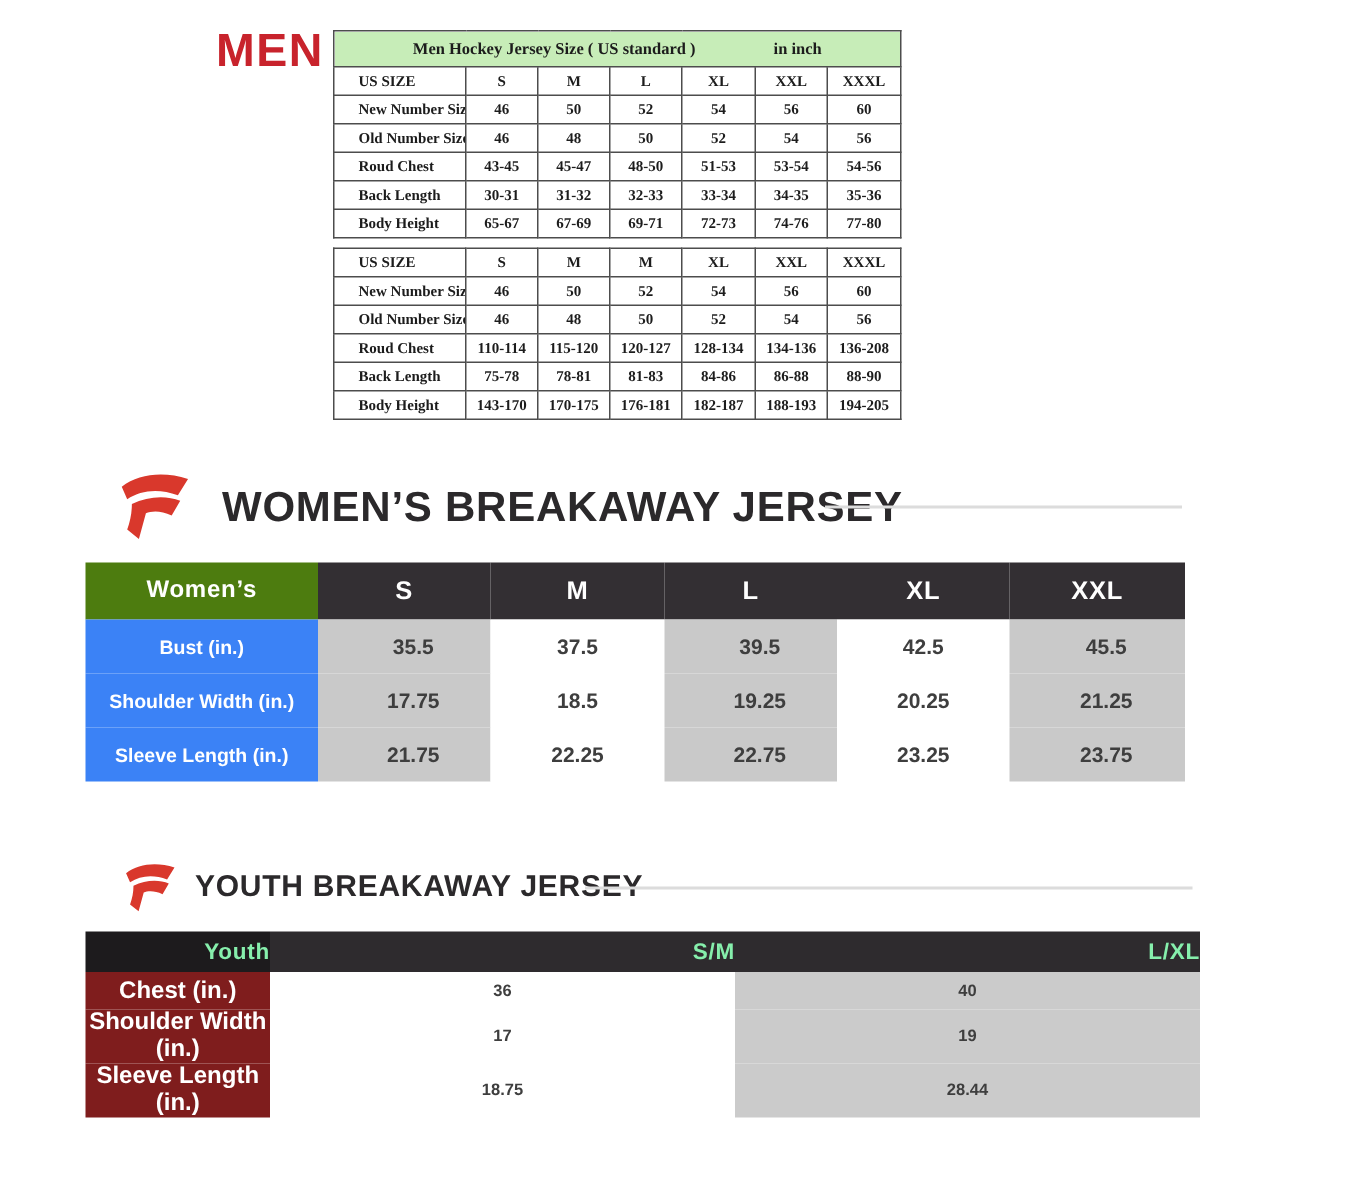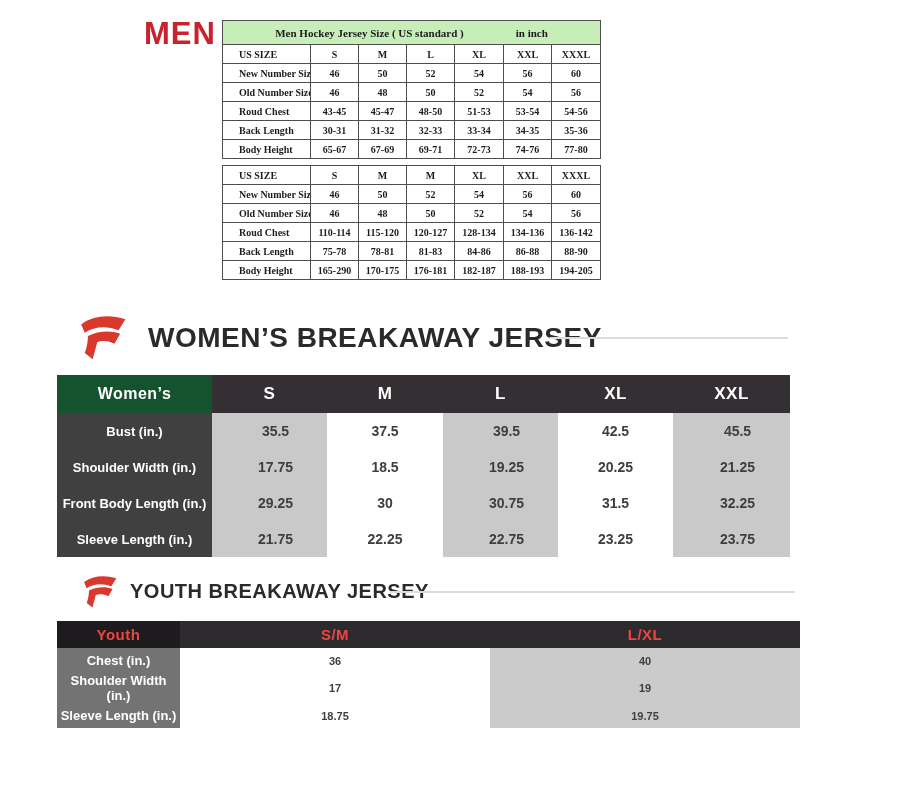--- a/index.html
+++ b/index.html
@@ -37,38 +37,38 @@
 
   
   table.w-table {
     position:absolute; left:57px; top:375px; width:733px;
     border-collapse:collapse; table-layout:fixed;
   }
   .w-table th, .w-table td { text-align:center; vertical-align:middle; }
   .w-table thead th {
     background:#332f33; color:#fff; font-size:17px; font-weight:700; height:38px; letter-spacing:0.5px;
   }
-  .w-table thead th.corner { background:#14532d; font-size:16px; }
+  .w-table thead th.corner { background:#4d7c0f; font-size:16px; }
   .w-table tbody td { height:36px; font-size:14px; font-weight:700; color:#3e3e3e; }
-  .w-table tbody td.lbl { background:#404040; color:#fff; font-size:13px; font-weight:700; }
+  .w-table tbody td.lbl { background:#3b82f6; color:#fff; font-size:13px; font-weight:700; }
   .w-table tbody td.g { background:#c9c9c9;padding-left:12px; }
   .w-table tbody td.w { background:#ffffff; }
 
   
   table.y-table {
     position:absolute; left:57px; top:621px; width:743px;
     border-collapse:collapse; table-layout:fixed;
   }
   .y-table th, .y-table td { text-align:center; vertical-align:middle; }
   .y-table thead th {
-    background:#2e2b2e; color:#ef4444; font-size:15px; font-weight:700; height:27px; letter-spacing:0.5px;
+    background:#2e2b2e; color:#86efac; font-size:15px; font-weight:700; height:27px; letter-spacing:0.5px;text-align:right;
   }
   .y-table thead th.corner { background:#1d1b1d; }
   .y-table tbody td { height:25px; font-size:11px; font-weight:700; color:#3e3e3e; }
-  .y-table tbody td.lbl { background:#737373; color:#fff; font-size:13px; }
+  .y-table tbody td.lbl { background:#7f1d1d; color:#fff; font-size:16px; }
   .y-table tbody td.g { background:#cbcbcb; }
   .y-table tbody td.w { background:#ffffff; }
 </style>
 </head>
 <body>
 
 <div class="abs men-label">MEN</div>
 
 <table class="men-table" style="top:20px;">
   <colgroup>
@@ -203,36 +203,36 @@
     <td>56</td>
   </tr>
 
   <tr>
     <td class="lbl">Roud Chest</td>
     <td>110-114</td>
     <td>115-120</td>
     <td>120-127</td>
     <td>128-134</td>
     <td>134-136</td>
-    <td>136-142</td>
+    <td>136-208</td>
   </tr>
 
   <tr>
     <td class="lbl">Back Length</td>
     <td>75-78</td>
     <td>78-81</td>
     <td>81-83</td>
     <td>84-86</td>
     <td>86-88</td>
     <td>88-90</td>
   </tr>
 
   <tr>
     <td class="lbl">Body Height</td>
-    <td>165-290</td>
+    <td>143-170</td>
     <td>170-175</td>
     <td>176-181</td>
     <td>182-187</td>
     <td>188-193</td>
     <td>194-205</td>
   </tr>
 </tbody>
 </table>
 
 <div class="abs logo-box" style="left:76px; top:312px; width:54px; height:52px;">
@@ -280,28 +280,20 @@
 
   <tr>
     <td class="lbl">Shoulder Width (in.)</td>
     <td class="g">17.75</td>
     <td class="w">18.5</td>
     <td class="g">19.25</td>
     <td class="w">20.25</td>
     <td class="g">21.25</td>
   </tr>
 
-  <tr>
-    <td class="lbl">Front Body Length (in.)</td>
-    <td class="g">29.25</td>
-    <td class="w">30</td>
-    <td class="g">30.75</td>
-    <td class="w">31.5</td>
-    <td class="g">32.25</td>
-  </tr>
 
   <tr>
     <td class="lbl">Sleeve Length (in.)</td>
     <td class="g">21.75</td>
     <td class="w">22.25</td>
     <td class="g">22.75</td>
     <td class="w">23.25</td>
     <td class="g">23.75</td>
   </tr>
 </tbody>
@@ -341,16 +333,16 @@
   <tr>
     <td class="lbl">Shoulder Width (in.)</td>
     <td class="w">17</td>
     <td class="g">19</td>
   </tr>
 
 
   <tr>
     <td class="lbl">Sleeve Length (in.)</td>
     <td class="w">18.75</td>
-    <td class="g">19.75</td>
+    <td class="g">28.44</td>
   </tr>
 </tbody>
 </table>
 
 </body></html>

